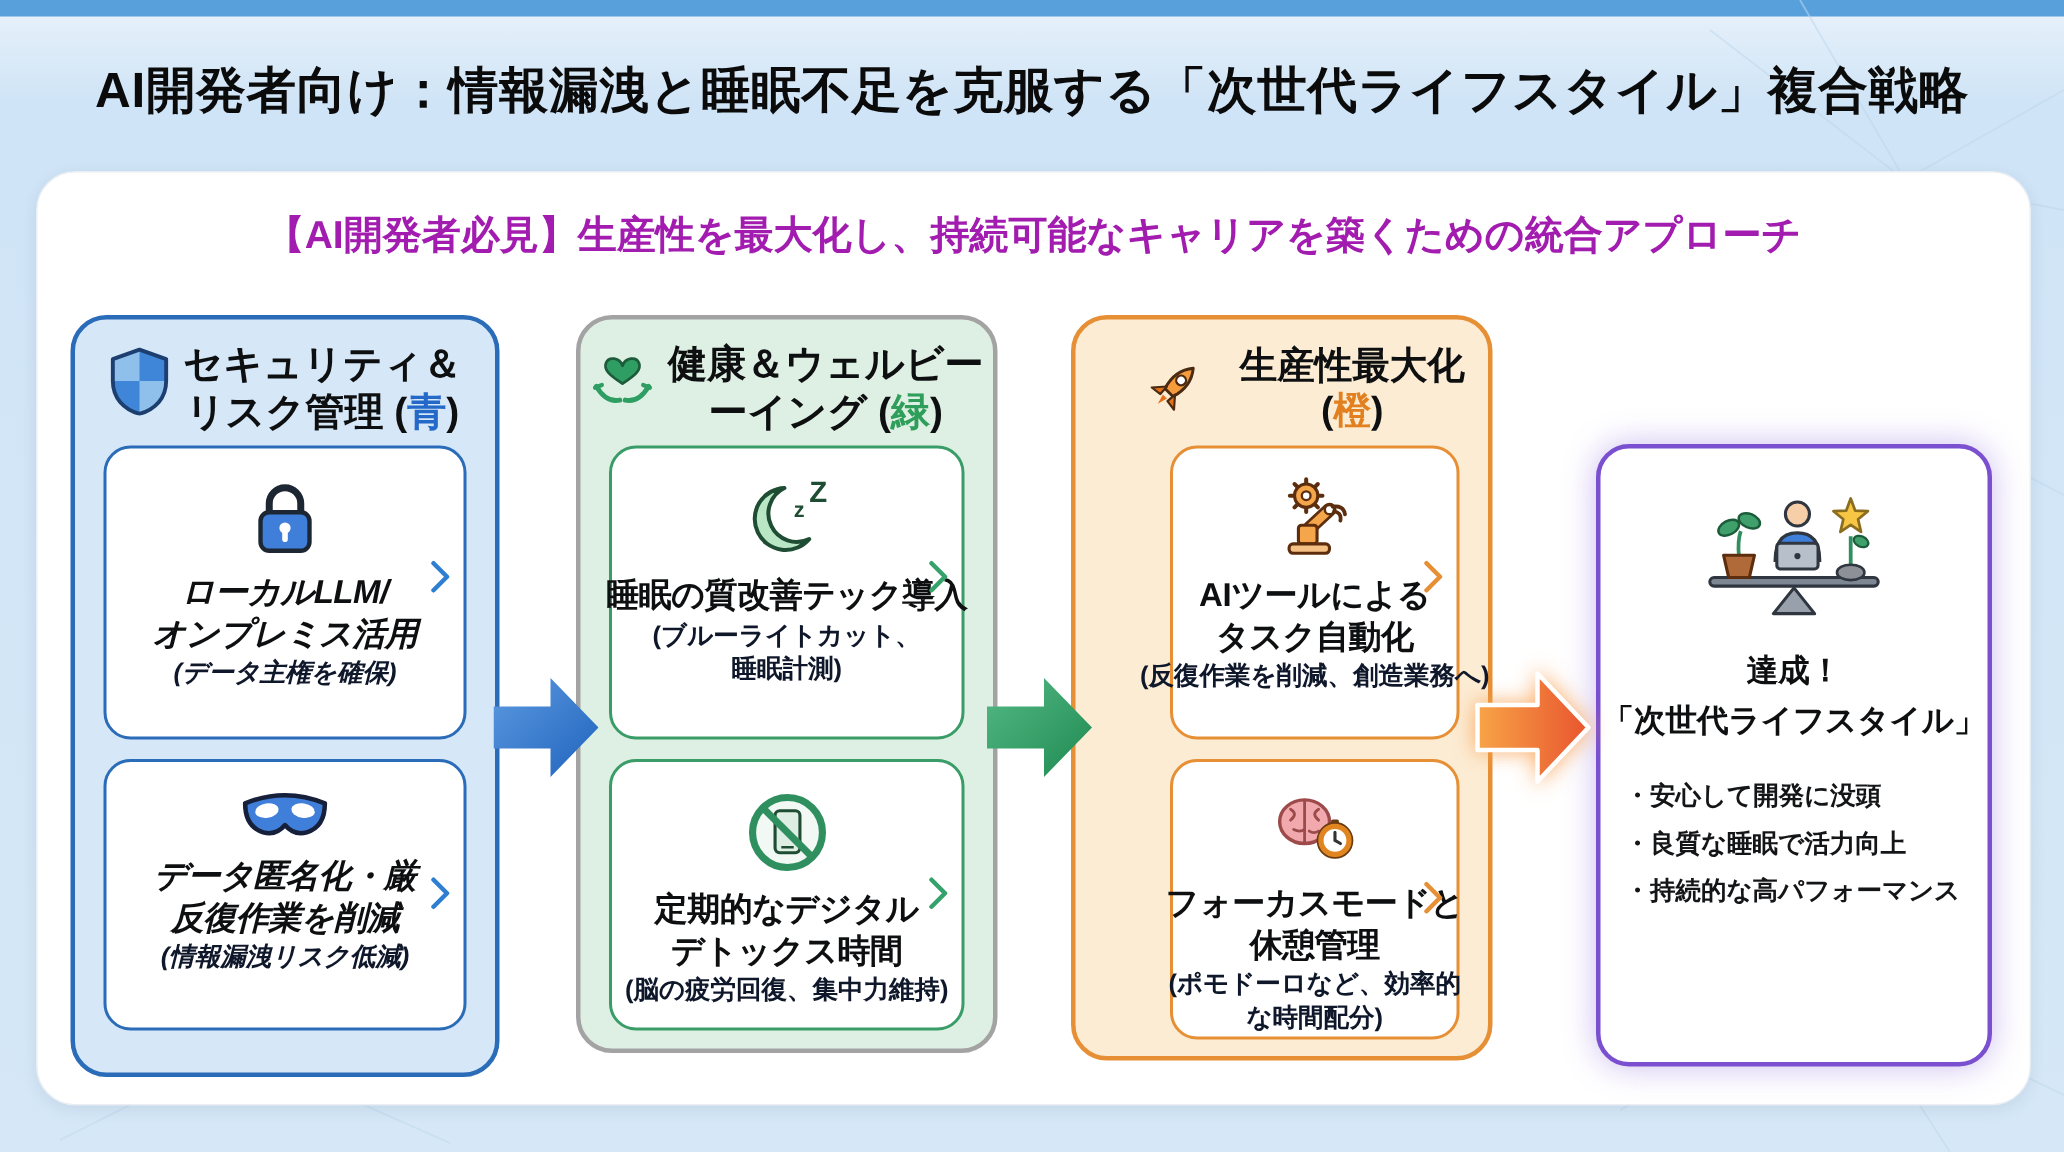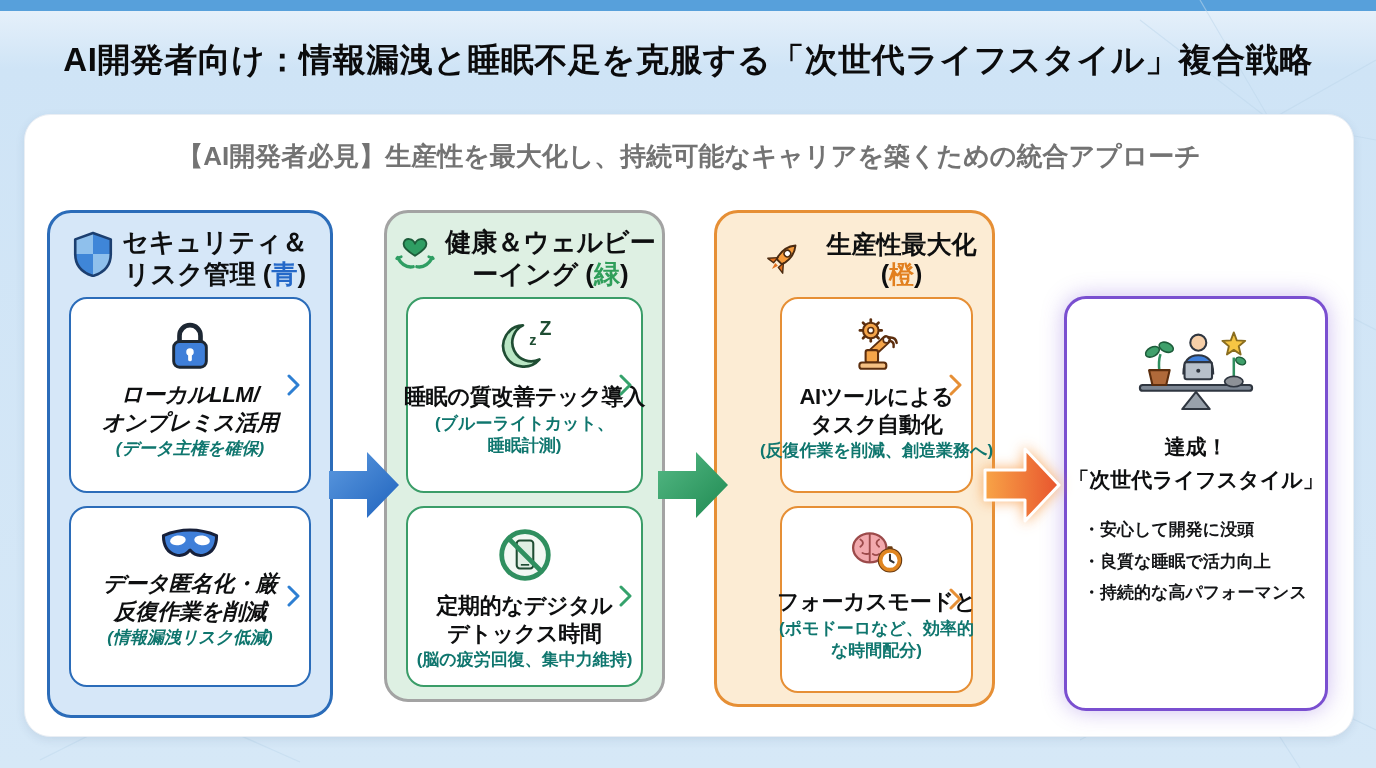--- a/index.html
+++ b/index.html
@@ -14,21 +14,21 @@
     position:absolute;left:0;top:38px;width:1376px;text-align:center;
     font-size:33px;font-weight:900;color:#0b0b0c;letter-spacing:.5px;
   }
   .main-card{
     position:absolute;left:24px;top:114px;width:1328px;height:621px;
     background:#ffffff;border-radius:26px;border:1px solid #e9eef4;
     box-shadow:0 3px 10px rgba(40,70,110,.10);
   }
   .subtitle{
     position:absolute;left:0;top:24px;width:1328px;text-align:center;
-    font-size:26px;font-weight:800;color:#737373;
+    font-size:26px;font-weight:800;color:#a21caf;
   }
   
   .column{position:absolute;border-radius:24px;box-sizing:border-box;}
   .col-blue  {left:22px; top:95px;width:286px;height:508px;background:#d6e7f8;border:3px solid #2b6cb9;}
   .col-green {left:359px;top:95px;width:281px;height:492px;background:#def0e3;border:3px solid #a3a3a3;}
   .col-orange{left:689px;top:95px;width:281px;height:497px;background:#fcecd4;border:3px solid #e68f35;padding-left:44px;}
   .col-header{
     height:84px;display:flex;align-items:center;justify-content:center;gap:8px;
     font-size:26px;font-weight:900;color:#0e0f10;line-height:1.22;padding-top:8px;box-sizing:border-box;
   }
@@ -46,21 +46,21 @@
   }
   .col-blue  .col-card{border:2.5px solid #2b6cb9;font-style:italic;}
   .col-green .col-card{border:2.5px solid #3a9d68;}
   .col-orange.column .col-card{border:2.5px solid #e68f35;}
   .card-tall{height:196px;}
   .card-low{height:181px;}
   .col-orange .card-low{height:187px;}
   .cicon{margin-top:18px;display:inline-flex;}
   .ctitle{margin-top:8px;font-size:22px;font-weight:900;color:#0e0f10;line-height:1.26;text-align:center;letter-spacing:-.3px;}
   .ctitle span{display:block;white-space:nowrap;}
-  .cnote{margin-top:2px;font-size:17px;font-weight:700;color:#0f766e;line-height:1.3;text-align:center;}
+  .cnote{margin-top:2px;font-size:17px;font-weight:700;color:#0f172a;line-height:1.3;text-align:center;}
   .cnote span{display:block;white-space:nowrap;}
   .chev{position:absolute;right:9px;top:46%;transform:translateY(-50%);}
   .card-low .chev{top:51%;}
   .chev-blue{color:#2e7fd2;} .chev-green{color:#35a26c;} .chev-orange{color:#e68f35;}
   
   .goal-card{
     position:absolute;left:1039px;top:181px;width:264px;height:415px;box-sizing:border-box;
     background:#fff;border:3.5px solid #7a4fd0;border-radius:22px;
     box-shadow:0 0 22px rgba(124,82,216,.38);
     display:flex;flex-direction:column;align-items:center;
@@ -283,20 +283,21 @@
           <ellipse cx="23" cy="21" rx="16" ry="14" fill="#f2a9ad" stroke="#9c4a4a" stroke-width="2.2"></ellipse>
           <path d="M23 8 V34 M14 13 q5 3 0 7 M32 13 q-5 3 0 7 M16 26 q4 2 7 0 M26 27 q3 2 6 0" fill="none" stroke="#9c4a4a" stroke-width="1.8" stroke-linecap="round"></path>
           <rect x="40" y="19.5" width="5" height="3.4" rx="1" fill="#6b3c12"></rect>
           <circle cx="42.5" cy="33" r="11" fill="#fff" stroke="#6b3c12" stroke-width="1.6"></circle>
           <circle cx="42.5" cy="33" r="9" fill="#fff" stroke="#e0851f" stroke-width="3.4"></circle>
           <path d="M42.5 33 V27.8 M42.5 33 L46 35" fill="none" stroke="#333" stroke-width="2" stroke-linecap="round"></path>
         </svg>
       </span>
       <div class="ctitle">
         <span>フォーカスモードと</span>
+        <span>休憩管理</span>
       </div>
       <div class="cnote">
         <span>(ポモドーロなど、効率的</span>
         <span>な時間配分)</span>
       </div>
       <span class="chev chev-orange">
         <svg width="13" height="22" viewBox="0 0 13 22">
             <path d="M2 2 L11 11 L2 20" fill="none" stroke="currentColor" stroke-width="3" stroke-linecap="round" stroke-linejoin="round"></path>
           </svg>
       </span>

